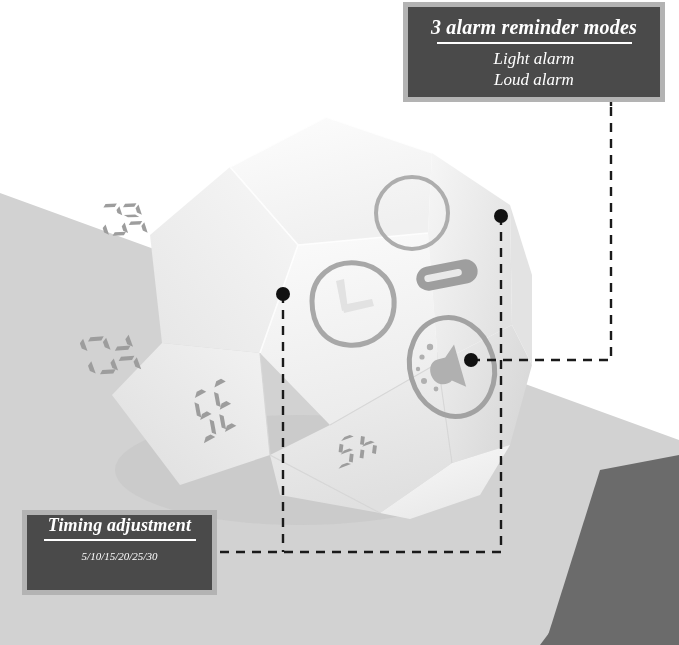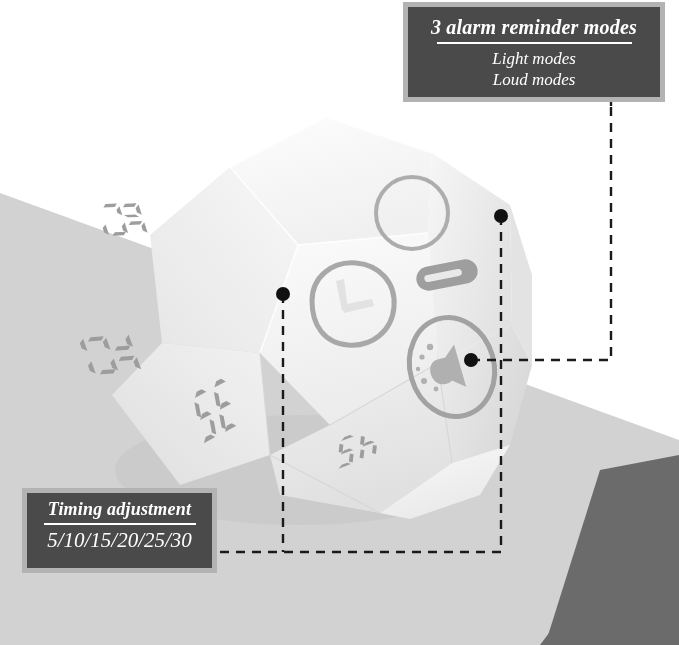--- a/index.html
+++ b/index.html
@@ -62,28 +62,27 @@
     width: 262px;
     height: 100px;
     padding-top: 9px;
   }
   #callout-alarm .callout-title { font-size: 20px; }
   #callout-alarm .callout-rule { width: 195px; }
   #callout-alarm .callout-line { font-size: 17px; line-height: 21px; }
 
   #callout-timing {
     left: 22px;
-    top: 488px;
+    top: 510px;
     width: 195px;
     height: 85px;
-    padding-top: 6px;
   }
   #callout-timing .callout-title { font-size: 18px; }
   #callout-timing .callout-rule { width: 152px; }
-  #callout-timing .callout-line { font-size: 21px; line-height: 22px; }
+  #callout-timing .callout-line { font-size: 11px; line-height: 22px; }
 
   
   #leaders {
     position: absolute;
     inset: 0;
     pointer-events: none;
   }
 </style>
 </head>
 <body>
@@ -274,22 +273,22 @@
     </g>
 
     <circle cx="501" cy="216" r="7" fill="#111111"></circle>
     <circle cx="471" cy="360" r="7" fill="#111111"></circle>
     <circle cx="283" cy="294" r="7" fill="#111111"></circle>
   </svg>
 
   <div class="callout" id="callout-alarm">
     <div class="callout-title">3 alarm reminder modes</div>
     <div class="callout-rule"></div>
-    <div class="callout-line">Light modes</div>
-    <div class="callout-line">Loud modes</div>
+    <div class="callout-line">Light alarm</div>
+    <div class="callout-line">Loud alarm</div>
   </div>
 
   <div class="callout" id="callout-timing">
     <div class="callout-title">Timing adjustment</div>
     <div class="callout-rule"></div>
     <div class="callout-line">5/10/15/20/25/30</div>
   </div>
 
 </div>
 

